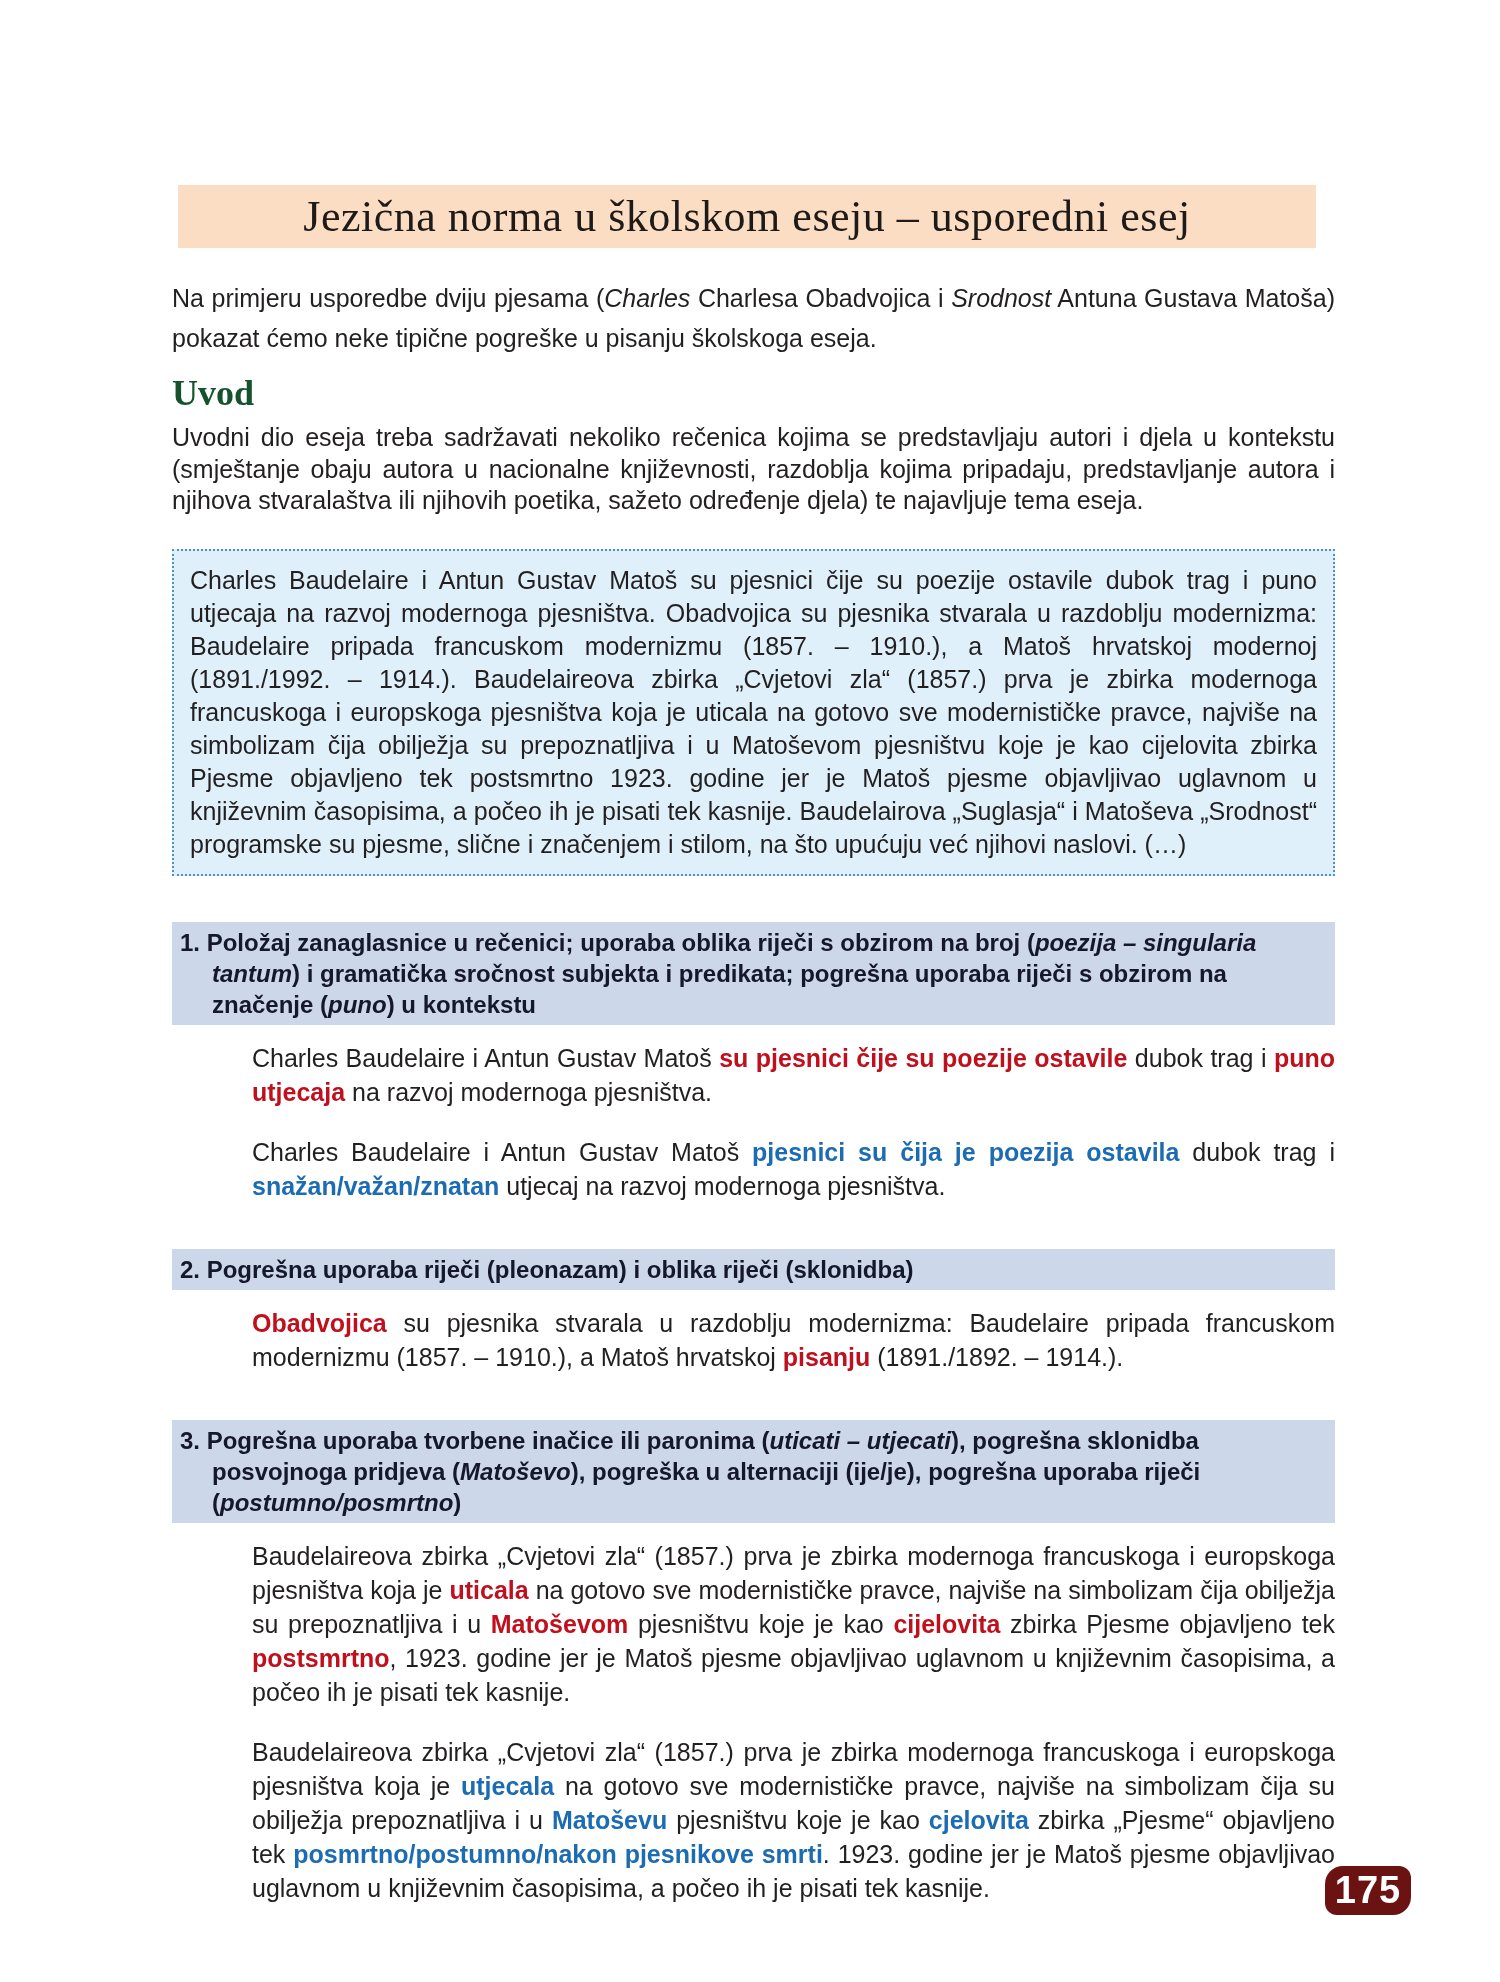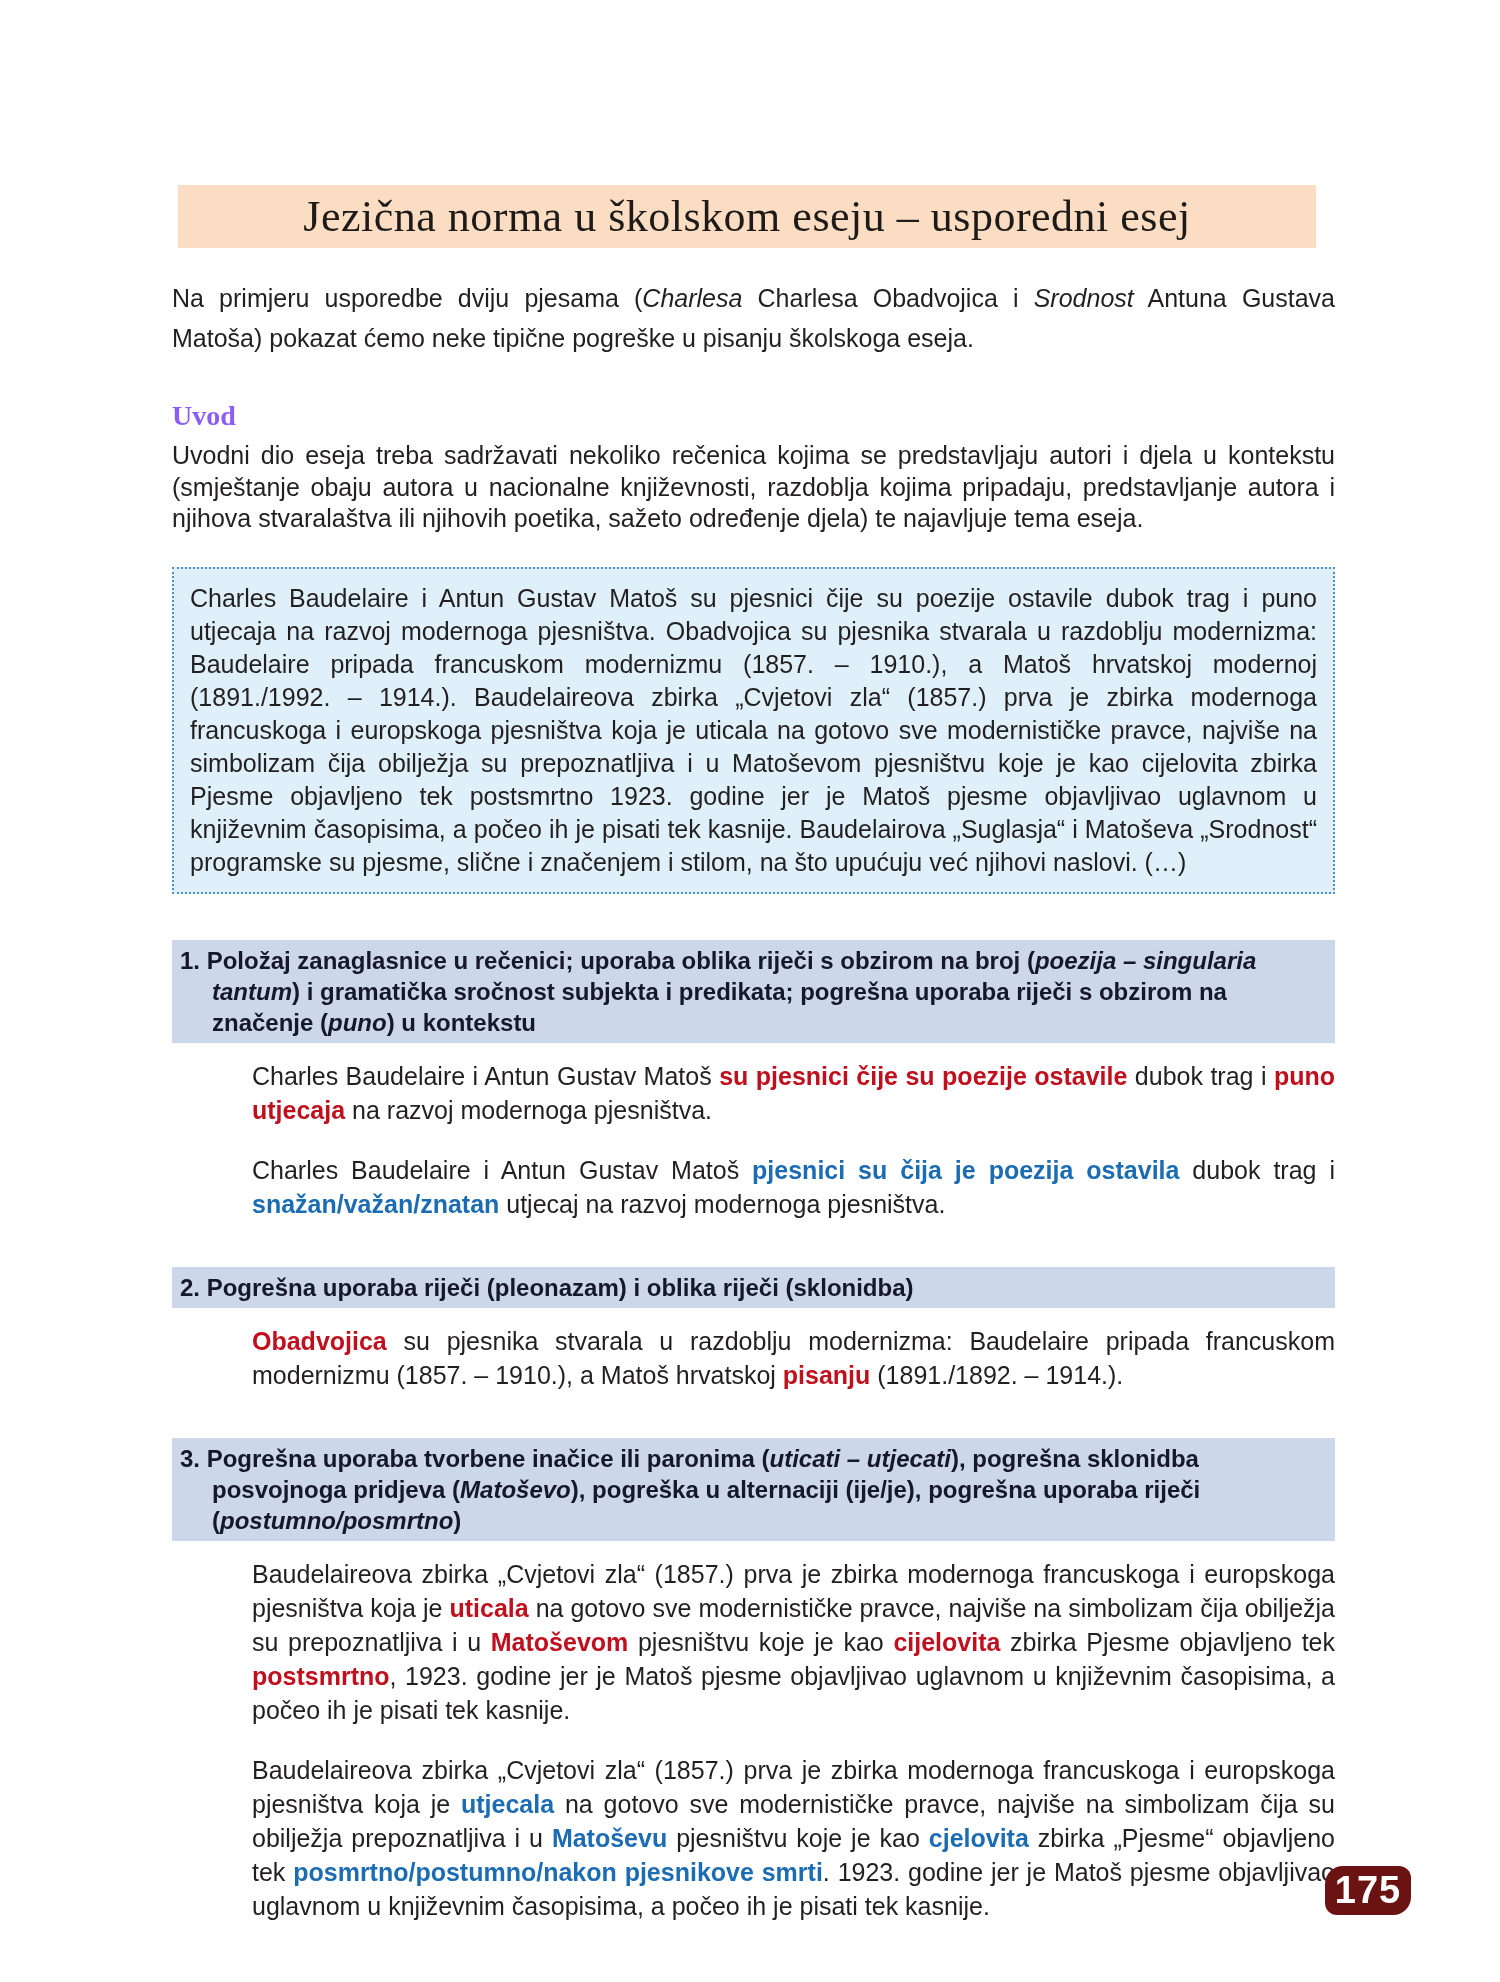--- a/index.html
+++ b/index.html
@@ -63,25 +63,25 @@
   }
 
   .intro {
     margin-top: 30px;
     font-size: 25px;
     line-height: 40px;
     text-align: justify;
   }
 
   .uvod-heading {
-    margin-top: 42px;
+    margin-top: 14px;
     font-family: "Liberation Serif", serif;
     font-weight: bold;
-    font-size: 28px;
-    color: #8b5cf6;
+    font-size: 36px;
+    color: #14532d;
   }
 
   .uvod-body {
     margin-top: 8px;
     font-size: 25px;
     line-height: 31.5px;
     text-align: justify;
   }
 
   .example-box {
@@ -142,21 +142,21 @@
 
 <div class="page">
 
 
   <div class="content">
 
     <div class="title-banner">
       <span>Jezična norma u školskom eseju – usporedni esej</span>
     </div>
 
-    <p class="intro"><span class="seg-n">Na primjeru usporedbe dviju pjesama (</span><span class="seg-i">Charlesa</span><span class="seg-n"> Charlesa Obadvojica i </span><span class="seg-i">Srodnost</span><span class="seg-n"> Antuna Gustava Matoša) pokazat ćemo neke tipične pogreške u pisanju školskoga eseja.</span></p>
+    <p class="intro"><span class="seg-n">Na primjeru usporedbe dviju pjesama (</span><span class="seg-i">Charles</span><span class="seg-n"> Charlesa Obadvojica i </span><span class="seg-i">Srodnost</span><span class="seg-n"> Antuna Gustava Matoša) pokazat ćemo neke tipične pogreške u pisanju školskoga eseja.</span></p>
 
     <h2 class="uvod-heading">Uvod</h2>
     <p class="uvod-body">Uvodni dio eseja treba sadržavati nekoliko rečenica kojima se predstavljaju autori i djela u kontekstu (smještanje obaju autora u nacionalne književnosti, razdoblja kojima pripadaju, predstavljanje autora i njihova stvaralaštva ili njihovih poetika, sažeto određenje djela) te najavljuje tema eseja.</p>
 
     <div class="example-box">
       <p>Charles Baudelaire i Antun Gustav Matoš su pjesnici čije su poezije ostavile dubok trag i puno utjecaja na razvoj modernoga pjesništva. Obadvojica su pjesnika stvarala u razdoblju modernizma: Baudelaire pripada francuskom modernizmu (1857. – 1910.), a Matoš hrvatskoj modernoj (1891./1992. – 1914.). Baudelaireova zbirka „Cvjetovi zla“ (1857.) prva je zbirka modernoga francuskoga i europskoga pjesništva koja je uticala na gotovo sve modernističke pravce, najviše na simbolizam čija obilježja su prepoznatljiva i u Matoševom pjesništvu koje je kao cijelovita zbirka Pjesme objavljeno tek postsmrtno 1923. godine jer je Matoš pjesme objavljivao uglavnom u književnim časopisima, a počeo ih je pisati tek kasnije. Baudelairova „Suglasja“ i Matoševa „Srodnost“ programske su pjesme, slične i značenjem i stilom, na što upućuju već njihovi naslovi. (…)</p>
     </div>
 
     <section>
       <div class="section-bar"><span class="seg-n">1. Položaj zanaglasnice u rečenici; uporaba oblika riječi s obzirom na broj (</span><span class="seg-i">poezija – singularia tantum</span><span class="seg-n">) i gramatička sročnost subjekta i predikata; pogrešna uporaba riječi s obzirom na značenje (</span><span class="seg-i">puno</span><span class="seg-n">) u kontekstu</span></div>

